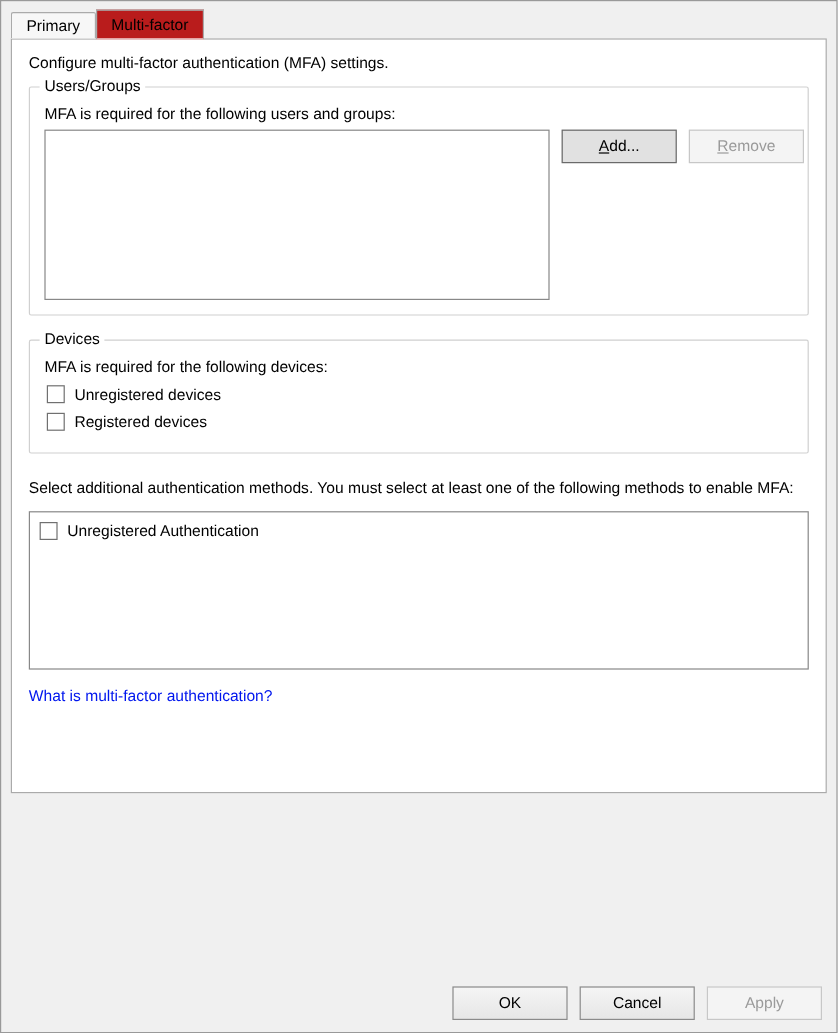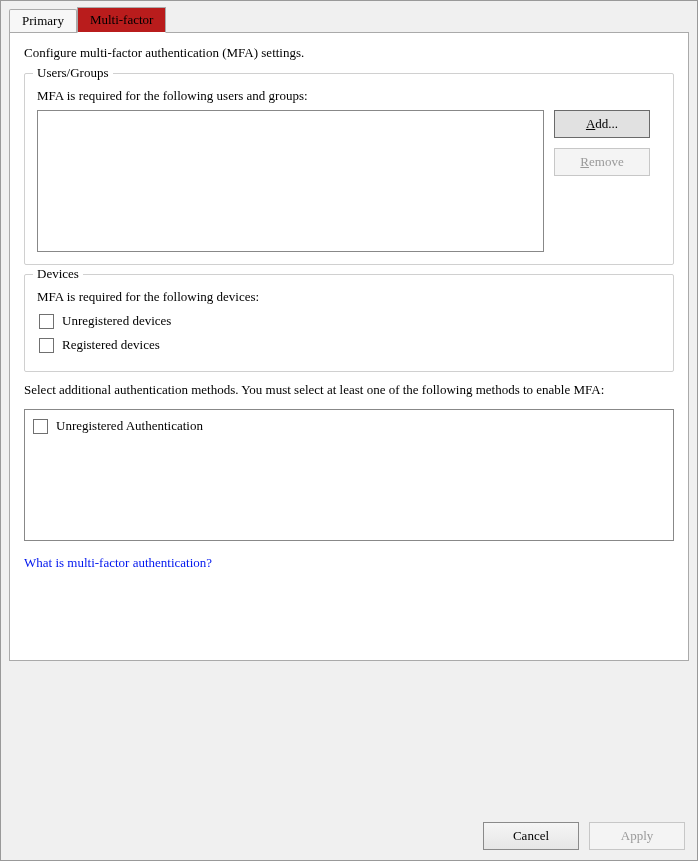--- a/index.html
+++ b/index.html
@@ -1,17 +1,17 @@
 <!DOCTYPE html>
 <html><head>
   <meta charset="utf-8">
   <style>
     * {
       box-sizing: border-box;
-      font-family: Liberation Serif, serif;
+      font-family: Liberation Sans, sans-serif;
       font-size: 13px;
     }
     body {
       margin: 0;
       padding: 0;
       background: #fff;
       width: 698px;
       height: 861px;
       overflow: hidden;
     }
@@ -63,22 +63,22 @@
       position: relative;
       z-index: 1;
     }
     .desc {
       color: #000;
       margin-bottom: 12px;
     }
     .groupbox {
       border: 1px solid #d0d0d0;
       border-radius: 2px;
-      padding: 14px 23px 12px 12px;
-      margin-bottom: 9px;
+      padding: 14px 3px 12px 12px;
+      margin-bottom: 20px;
       position: relative;
       background: #fff;
     }
     .groupbox .legend {
       position: absolute;
       top: -9px;
       left: 8px;
       background: #fff;
       padding: 0 4px;
       color: #000;
@@ -92,21 +92,21 @@
       gap: 10px;
     }
     .listbox {
       flex: 1;
       height: 142px;
       border: 1px solid #888;
       background: #fff;
     }
     .btn-col {
       display: flex;
-      flex-direction: column;
+      flex-direction: row;
       gap: 10px;
     }
     .btn {
       min-width: 96px;
       height: 28px;
       border: 1px solid #8a8a8a;
       background: linear-gradient(#f5f5f5, #e6e6e6);
       cursor: pointer;
       text-align: center;
       line-height: 25px;
@@ -221,17 +221,18 @@
         <div class="checkbox"></div>
         <div class="check-label">Unregistered Authentication</div>
       </div>
     </div>
 
     <a class="link">What is multi-factor authentication?</a>
 
   </div>
 
   <div class="button-bar">
+    <div class="btn">OK</div>
     <div class="btn">Cancel</div>
     <div class="btn disabled">Apply</div>
   </div>
 
 </div>
 
 </body></html>

